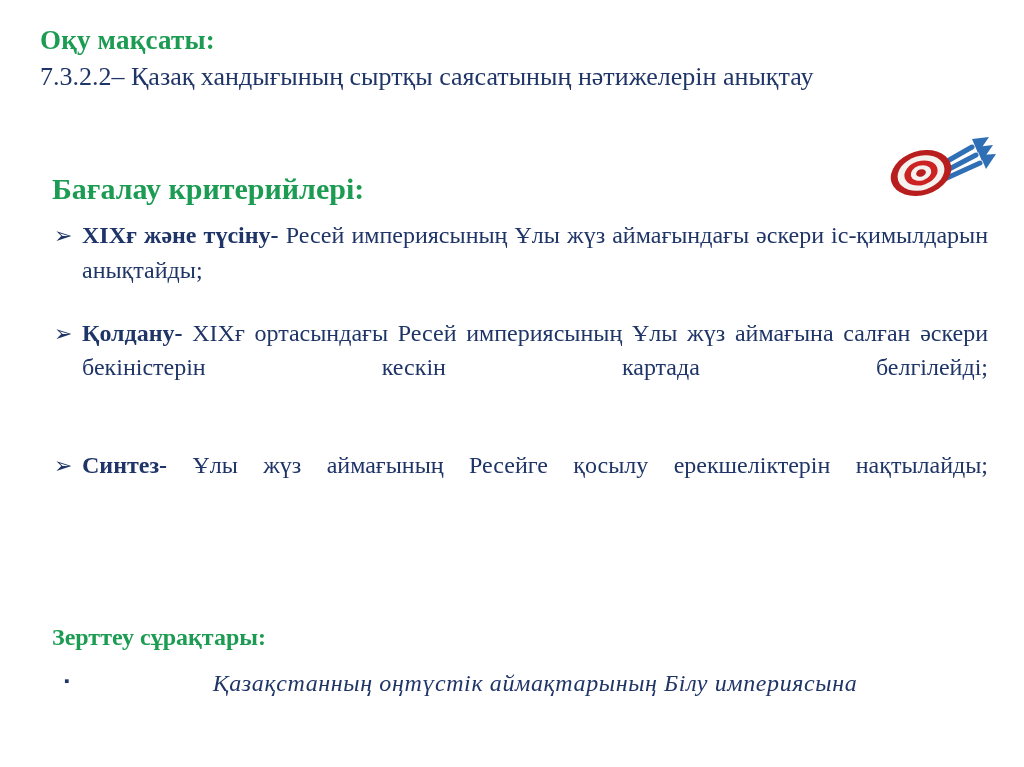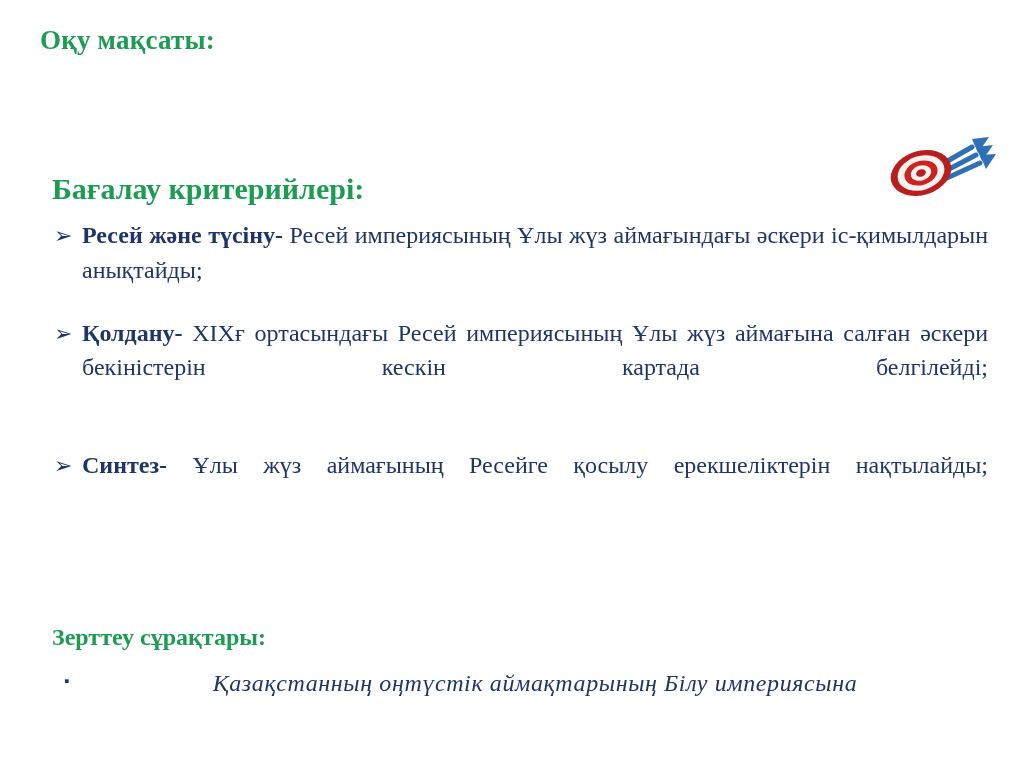--- a/index.html
+++ b/index.html
@@ -170,20 +170,21 @@
     letter-spacing: 0.6px;
   }
 </style>
 </head>
 <body>
 
 <div class="slide">
 
   <div class="objective-block">
     <div class="objective-title">Оқу мақсаты:</div>
+    <div class="objective-text">7.3.2.2– Қазақ хандығының сыртқы саясатының нәтижелерін анықтау</div>
   </div>
 
   <div class="dart-icon">
     <svg viewBox="0 0 108 68" width="108" height="68" aria-hidden="true">
       <g>
 
         <g stroke="#2f6fb5" stroke-width="5" stroke-linecap="round">
           <line x1="42" y1="38" x2="84" y2="14"></line>
           <line x1="46" y1="44" x2="88" y2="22"></line>
           <line x1="50" y1="49" x2="92" y2="30"></line>
@@ -205,21 +206,21 @@
     </svg>
   </div>
 
   <div class="criteria-heading">Бағалау критерийлері:</div>
 
   <div class="criteria-list">
 
     <div class="criteria-item">
       <span class="arrow-bullet">➢</span>
       <div class="criteria-body">
-        <span class="lead">Ресей және түсіну-</span>
+        <span class="lead">XIXғ және түсіну-</span>
         <span>Ресей империясының Ұлы жүз аймағындағы әскери іс-қимылдарын анықтайды;</span>
       </div>
     </div>
 
     <div class="criteria-item">
       <span class="arrow-bullet">➢</span>
       <div class="criteria-body spaced">
         <span class="lead">Қолдану-</span>
         <span>XIXғ ортасындағы Ресей империясының Ұлы жүз аймағына салған әскери бекіністерін кескін картада белгілейді;</span>
       </div>

